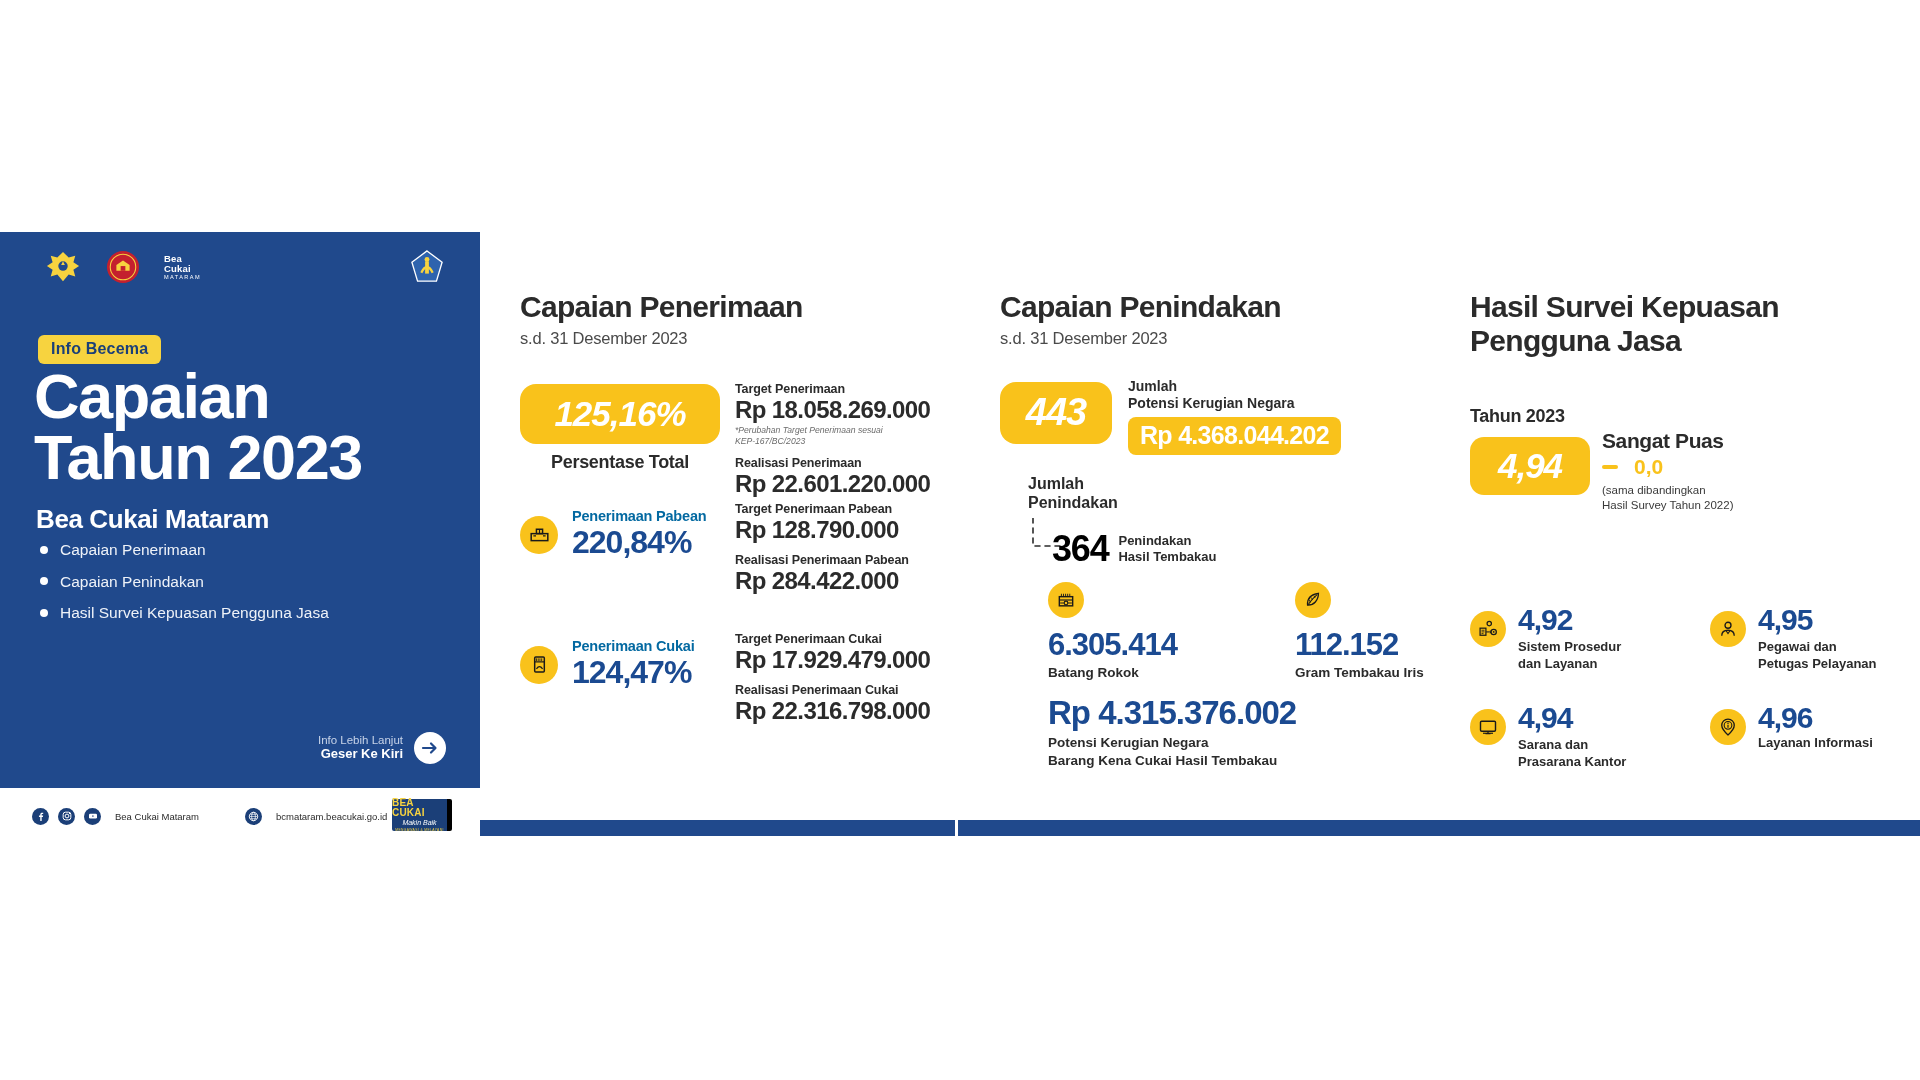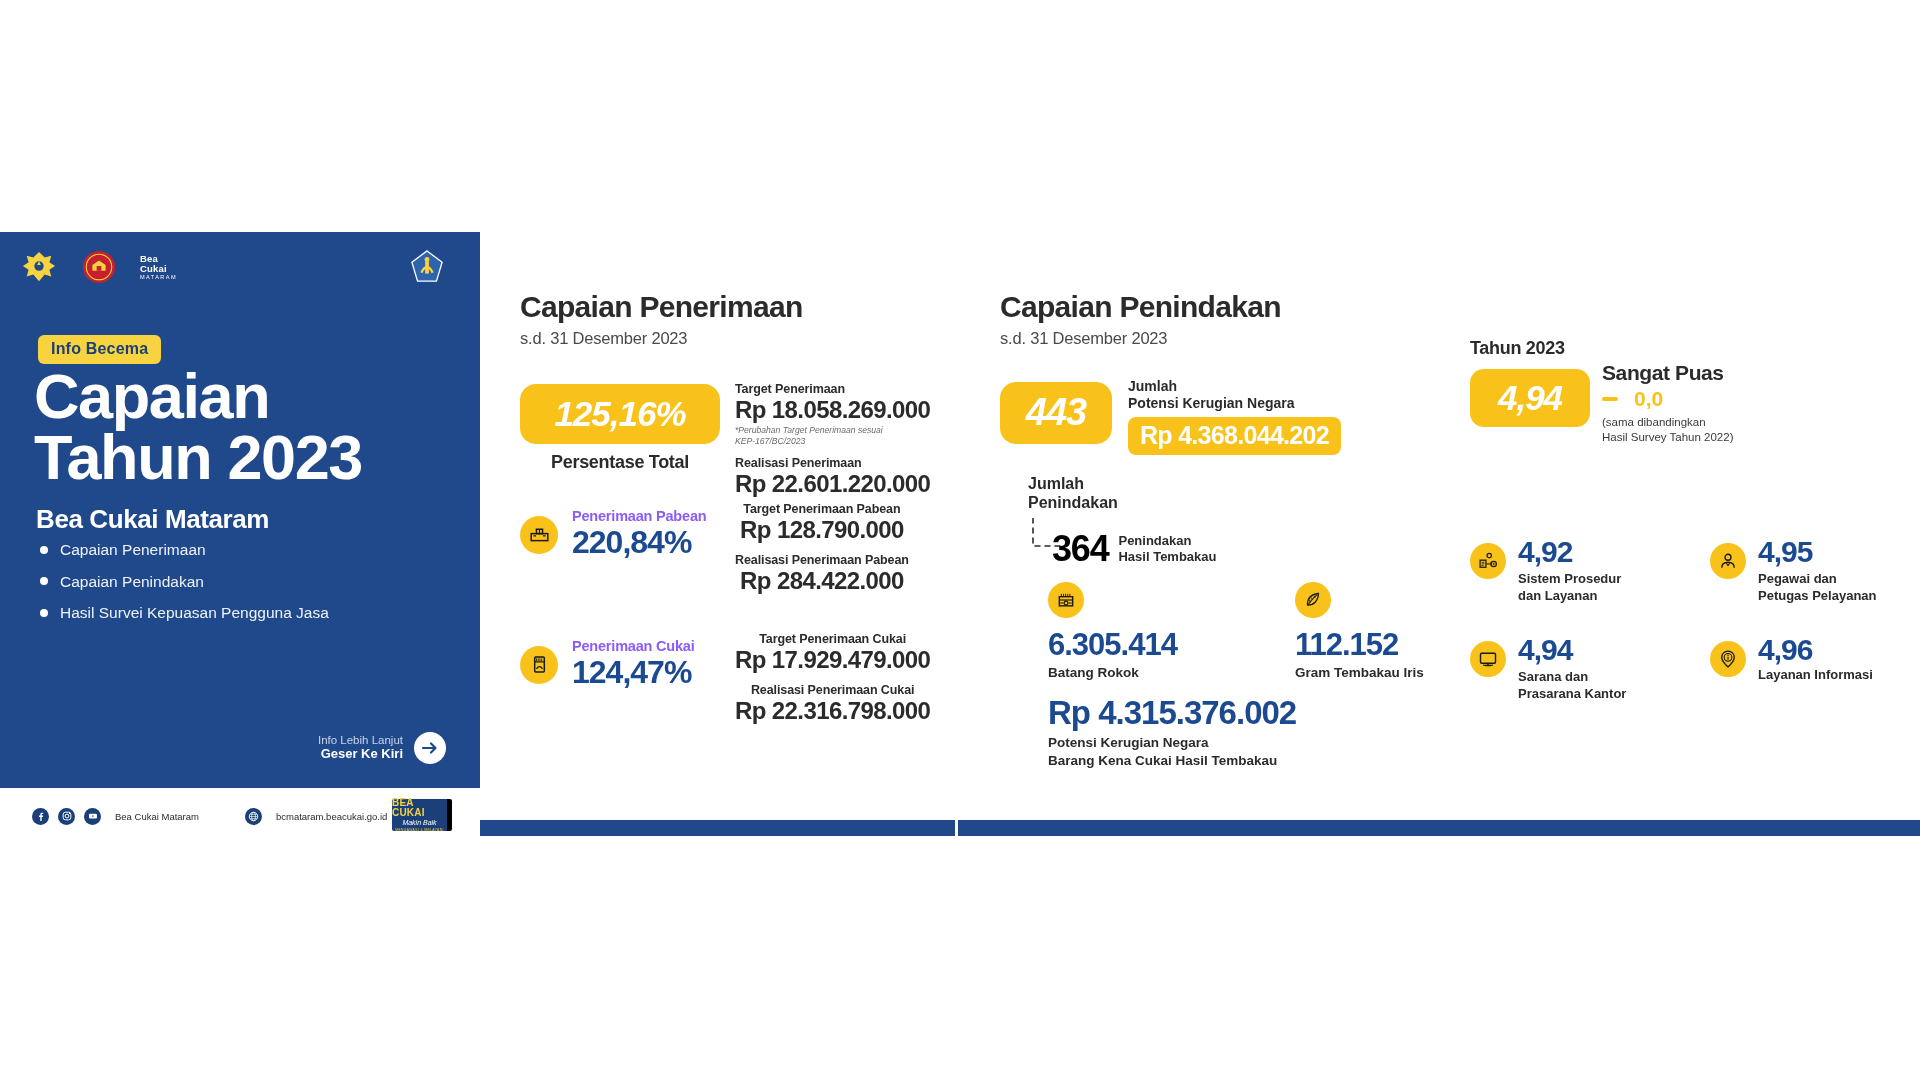--- a/index.html
+++ b/index.html
@@ -12,21 +12,21 @@
   #canvas { position:relative; width:1920px; height:1080px; background:#ffffff; }
 
   
   
 
   
   .blue-panel{
     position:absolute; left:0; top:232px; width:480px; height:556px;
     background:#20498C;
   }
-  .logo-row{ position:absolute; left:20px; top:18px; display:flex; align-items:center; gap:24px; }
+  .logo-row{ position:absolute; left:44px; top:18px; display:flex; align-items:center; gap:24px; }
   .logo-garuda{ width:38px; height:34px; }
   .logo-bc-seal{ width:34px; height:34px; }
   .logo-words{ color:#ffffff; font-size:9.5px; font-weight:bold; line-height:1.08; letter-spacing:.2px;}
   .logo-words .sub{ font-size:5.6px; font-weight:normal; letter-spacing:1.4px; }
   .logo-djbc{ position:absolute; right:36px; top:18px; width:34px; height:34px; }
 
   .badge-info{
     position:absolute; left:38px; top:103px;
     background:#F7D33F; color:#1B3F78;
     font-size:16px; font-weight:bold; letter-spacing:.2px;
@@ -104,23 +104,23 @@
   .kv{ position:absolute; left:215px; }
   .kv-l{ font-size:12.5px; font-weight:bold; color:#2B2B2B; letter-spacing:-.1px;}
   .kv-v{ font-size:24px; font-weight:bold; color:#2B2B2B; letter-spacing:-.6px; line-height:1.18;}
   .kv-note{ font-size:8.6px; font-style:italic; color:#6B6B6B; line-height:1.3; margin-top:1px;}
 
   .metric-row{ position:relative; height:104px; margin-top:26px; }
   .m-ico{
     position:absolute; left:0; top:14px; width:38px; height:38px; border-radius:50%;
     background:#F9C21B; display:flex; align-items:center; justify-content:center;
   }
-  .m-label{ position:absolute; left:52px; top:6px; font-size:14.5px; font-weight:bold; color:#8b5cf6; letter-spacing:-.2px;}
+  .m-label{ position:absolute; left:52px; top:6px; font-size:14.5px; font-weight:bold; color:#0369a1; letter-spacing:-.2px;}
   .m-pct{ position:absolute; left:52px; top:22px; font-size:32px; font-weight:bold; color:#1B4A91; letter-spacing:-1px;}
-  .m-right{ position:absolute; left:215px; top:0;text-align:center; }
+  .m-right{ position:absolute; left:215px; top:0; }
 
   
   #col2{ left:1000px; width:430px; }
   .c2-top{ position:relative; margin-top:34px; height:78px; }
   .pill-443{ position:absolute; left:0; top:0; width:112px; height:62px; }
   .pill-443 span{ color:#ffffff; font-size:38px; font-weight:bold; font-style:italic; letter-spacing:-1px;}
   .c2-total{ position:absolute; left:128px; top:-4px; }
   .c2-total .t1{ font-size:14px; font-weight:bold; color:#2B2B2B; line-height:1.25;}
   .pill-rp{
     margin-top:4px; background:#F9C21B; border-radius:8px; padding:4px 12px 5px;
@@ -397,20 +397,24 @@
         <div class="bnum">Rp 4.315.376.002</div>
         <div class="blbl">
           <div>Potensi Kerugian Negara</div>
           <div>Barang Kena Cukai Hasil Tembakau</div>
         </div>
       </div>
     </div>
   </div>
 
   <div class="col" id="col3">
+    <div class="col-h">
+      <div>Hasil Survei Kepuasan</div>
+      <div>Pengguna Jasa</div>
+    </div>
     <div class="c3-year">Tahun 2023</div>
 
     <div class="c3-top">
       <div class="pill-yellow pill-494">
         <span>4,94</span>
       </div>
       <div class="c3-side">
         <div class="s1">Sangat Puas</div>
         <div class="s2">
           <span class="dash"></span>

